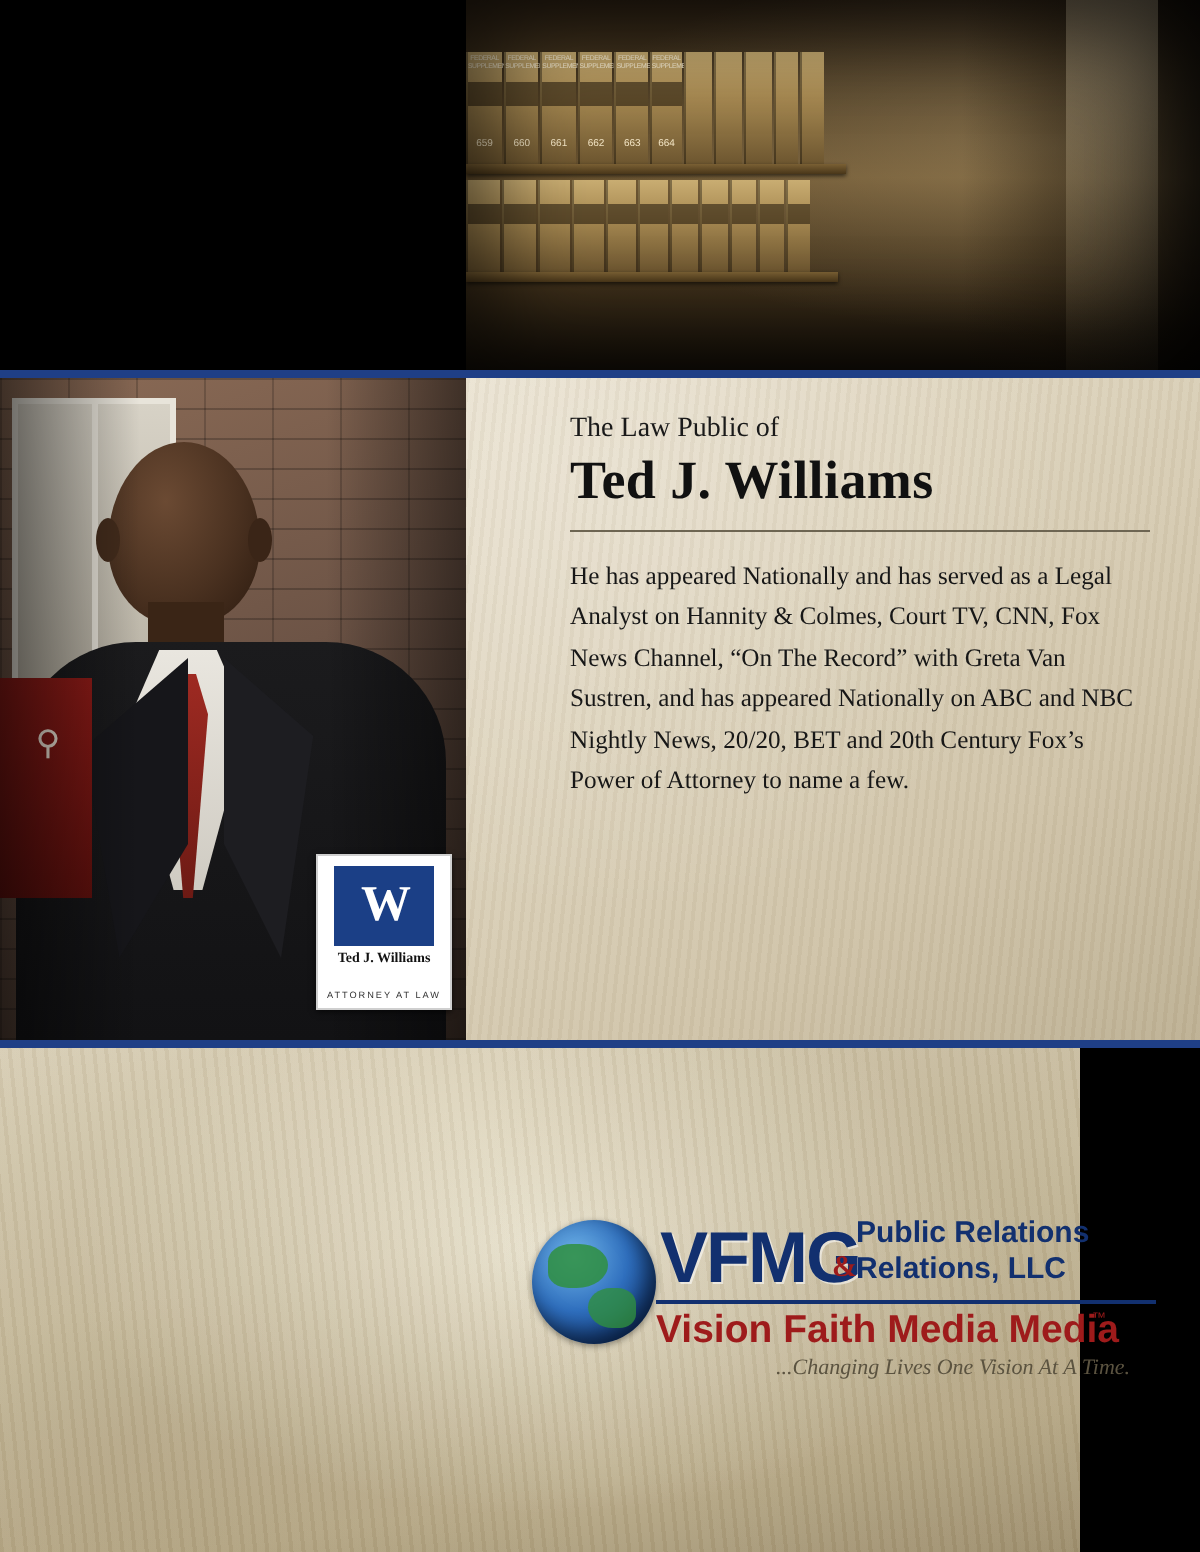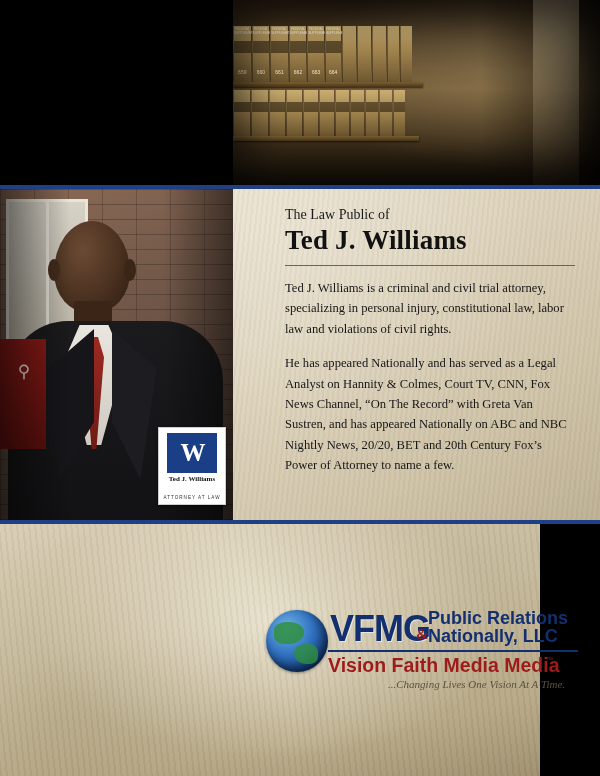--- a/index.html
+++ b/index.html
@@ -371,21 +371,21 @@
     font-size: 36px;
     color: #12306f;
     letter-spacing: -1px;
     text-shadow: 1px 1px 0 rgba(255,255,255,0.55);
   }
   .vfmg-line1, .vfmg-line2 {
     position: absolute;
     left: 150px;
     font-family: "Liberation Sans", sans-serif;
     font-weight: bold;
-    font-size: 18px;
+    font-size: 15px;
     color: #12306f;
     white-space: nowrap;
   }
   .vfmg-line1 { top: 2px; }
   .vfmg-line2 { top: 20px; }
   .vfmg-amp {
     position: absolute;
     left: 138px; top: 20px;
     font-family: "Liberation Serif", serif;
     font-size: 15px;
@@ -546,33 +546,32 @@
       <div class="b-name">Ted J. Williams</div>
       <div class="b-sub">ATTORNEY AT LAW</div>
     </div>
   </div>
 
   <div class="panel">
     <div class="panel-inner">
       <p class="eyebrow">The Law Public of</p>
       <h1 class="firm-name">Ted J. Williams</h1>
       <div class="hr-dark"></div>
-      <p class="body-copy">Ted J. Williams is a criminal and civil trial attorney, specializing in personal injury, constitutional law, labor law and violations of civil rights.</p>
       <p class="body-copy">He has appeared Nationally and has served as a Legal Analyst on Hannity &amp; Colmes, Court TV, CNN, Fox News Channel, “On The Record” with Greta Van Sustren, and has appeared Nationally on ABC and NBC Nightly News, 20/20, BET and 20th Century Fox’s Power of Attorney to name a few.</p>
     </div>
   </div>
 </div>
 
 <div class="rule-blue bottom"></div>
 
 <div class="bottom-band">
   <div class="vfmg">
     <div class="globe"></div>
     <div class="vfmg-acronym">VFMG</div>
     <div class="vfmg-line1">Public Relations</div>
     <div class="vfmg-amp">&amp;</div>
-    <div class="vfmg-line2">Nationally, LLC</div>
+    <div class="vfmg-line2">Relations, LLC</div>
     <div class="vfmg-rule"></div>
     <div class="vfmg-full">Vision Faith Media Media</div>
     <div class="vfmg-tm">™</div>
     <div class="vfmg-tag">...Changing Lives One Vision At A Time.</div>
   </div>
 </div>
 
 </body></html>

